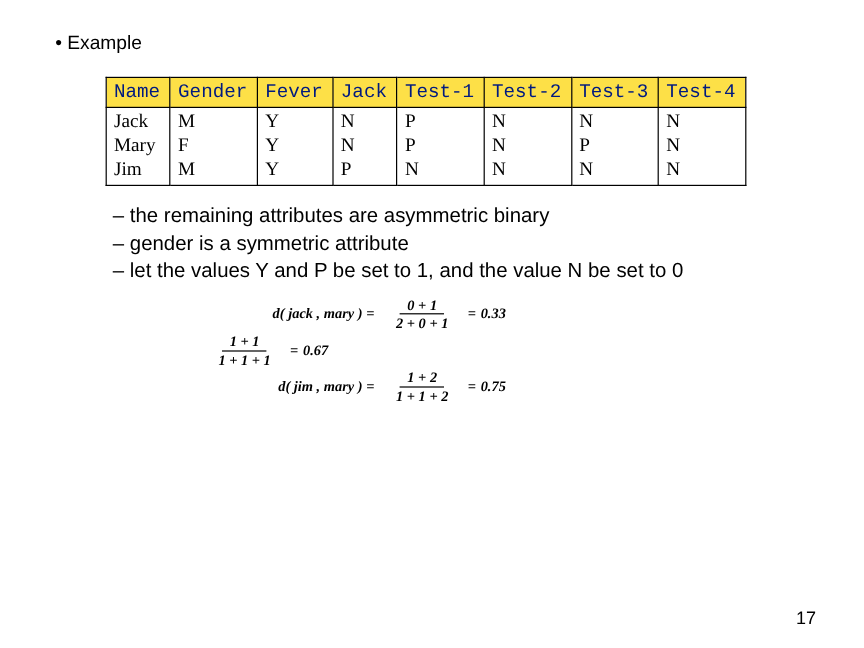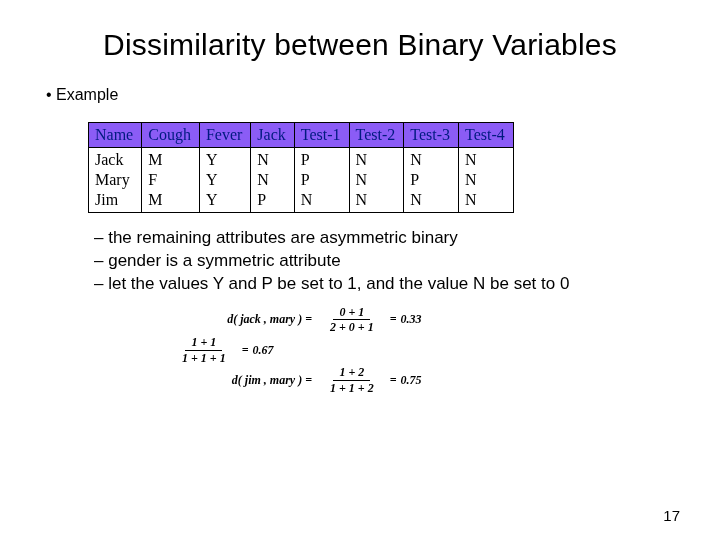--- a/index.html
+++ b/index.html
@@ -38,23 +38,23 @@
     font-size: 15px;
   }
   th, td {
     border: 1px solid #000;
     padding: 2px 8px 2px 6px;
     text-align: left;
     font-weight: 400;
     line-height: 1.25;
   }
   th {
-    background: #8b5cf6;
+    background: #fde047;
     color: #001a80;
-    font-family: Liberation Serif, serif;
+    font-family: Liberation Mono, monospace;
     font-size: 16px;
   }
   td {
     font-family: "Times New Roman", Times, serif;
     font-size: 16px;
     color: #000;
     vertical-align: top;
   }
   td.name {
     white-space: pre-line;
@@ -113,30 +113,29 @@
     position: absolute;
     right: 40px;
     bottom: 16px;
     font-size: 15px;
   }
 </style>
 </head>
 <body>
 
 <div class="slide">
-  <h1 class="title">Dissimilarity between Binary Variables</h1>
 
   <div class="bullet1">Example</div>
 
   <div class="table-wrap">
     <table>
       <thead>
         <tr>
           <th>Name</th>
-          <th>Cough</th>
+          <th>Gender</th>
           <th>Fever</th>
           <th>Jack</th>
           <th>Test-1</th>
           <th>Test-2</th>
           <th>Test-3</th>
           <th>Test-4</th>
         </tr>
       </thead>
       <tbody>
         <tr>

